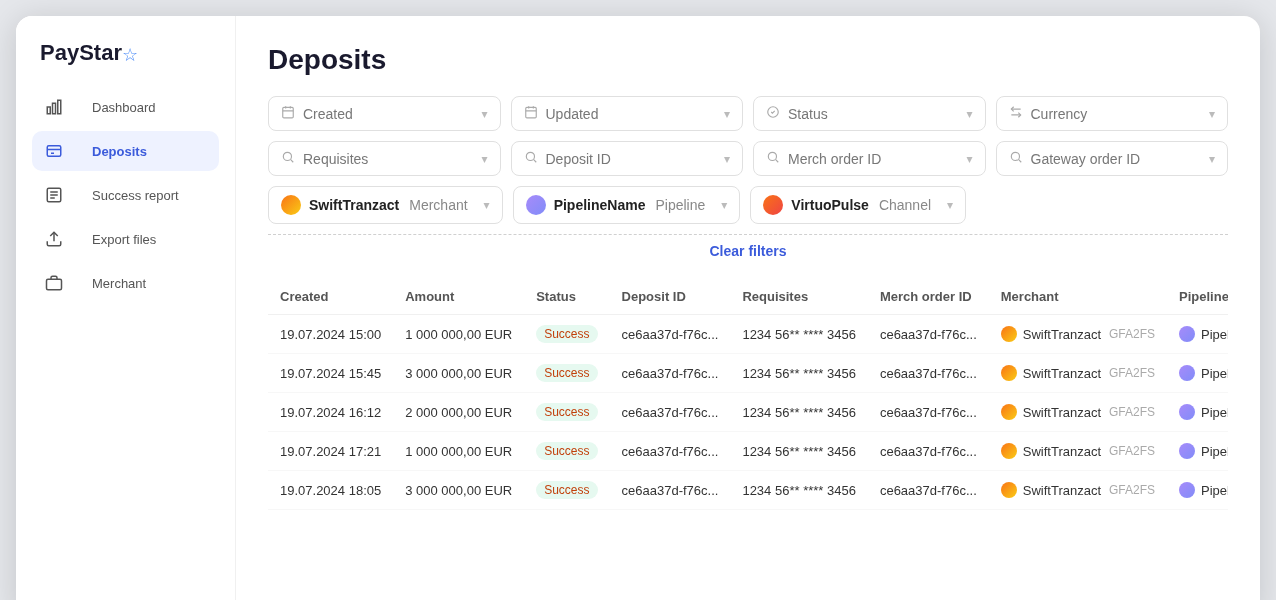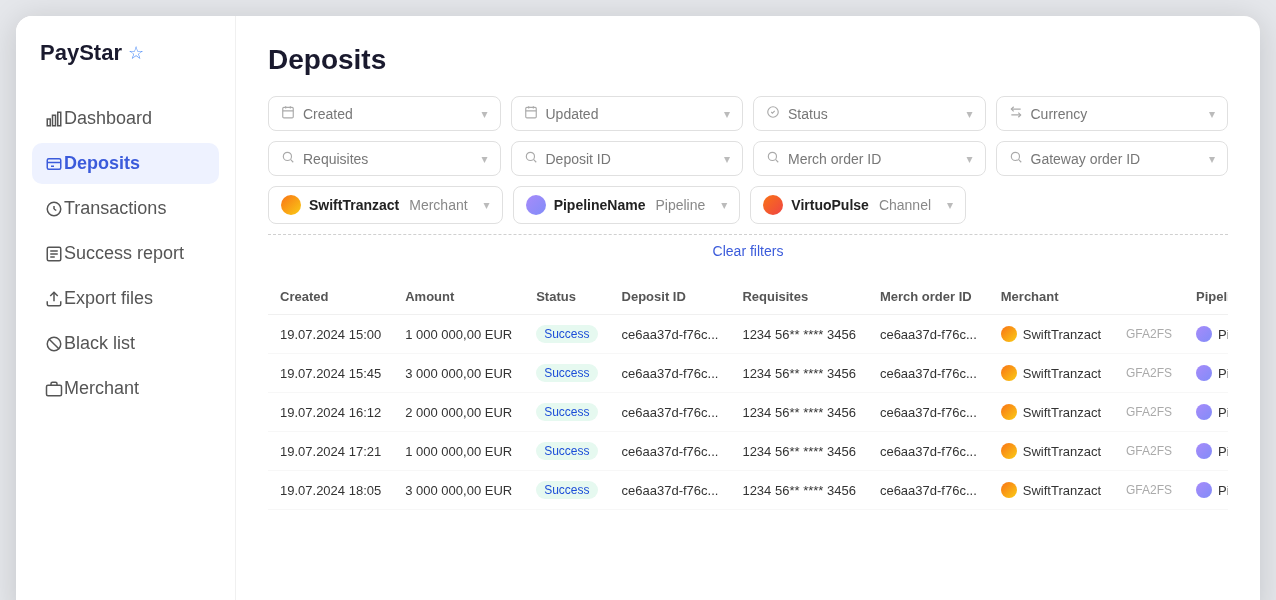--- a/index.html
+++ b/index.html
@@ -27,42 +27,41 @@
       min-width: 220px;
       background: #fff;
       border-right: 1px solid #f0f0f0;
       display: flex;
       flex-direction: column;
       padding: 24px 16px;
       gap: 4px;
     }
     .logo {
       display: flex;
-      align-items: center;
-      gap: 6px;
-      margin-bottom: 28px;
+      align-items: flex-end;
+      margin-bottom: 17px;
       padding-left: 8px;
     }
     .logo-text {
       font-size: 22px;
       font-weight: 700;
       color: #1a1a2e;
     }
     .logo-star {
       color: #4f8ef7;
       font-size: 18px;
     }
     .nav-item {
       display: flex;
       align-items: center;
-      gap: 0;
+      gap: 28px;
       padding: 10px 12px;
       border-radius: 10px;
       cursor: pointer;
-      font-size: 18px;
+      font-size: 13px;
       color: #555;
       font-weight: 400;
       transition: background 0.15s;
     }
     .nav-item.active {
       background: #eef2ff;
       color: #3b5bdb;
       font-weight: 600;
     }
     .nav-icon {
@@ -150,21 +149,21 @@
       border-top: 1.5px dashed #d0d0d0;
       display: flex;
       justify-content: center;
       padding: 8px 0 6px 0;
       margin-bottom: 4px;
     }
     .clear-filters-btn {
       font-size: 14px;
       color: #3b5bdb;
       cursor: pointer;
-      font-weight: 400;
+      font-weight: 700;
       background: none;
       border: none;
     }
     
     .table-wrap {
       flex: 1;
       overflow: auto;
     }
     table {
       width: 100%;
@@ -188,27 +187,27 @@
       color: #333;
       white-space: nowrap;
     }
     .status-badge {
       display: inline-block;
       padding: 2px 8px;
       border-radius: 12px;
       font-size: 12px;
       font-weight: 500;
     }
-    .status-success { background: #e6f9f0; color: #1d4ed8; }
+    .status-success { background: #e6f9f0; color: #c2410c; }
     .merchant-cell, .pipeline-cell {
       display: flex;
       align-items: center;
       gap: 6px;
     }
-    .sub-text { color: #aaa; font-size: 12px; margin-left: 19px; }
+    .sub-text { color: #aaa; font-size: 12px; margin-left: 2px; }
 
     
     .logo-swift {
       width: 20px; height: 20px; border-radius: 50%;
       background: linear-gradient(135deg, #f97316, #facc15);
       display: flex; align-items: center; justify-content: center;
       font-size: 8px; color: #fff; font-weight: 700;
     }
     .logo-pipeline {
       width: 20px; height: 20px; border-radius: 50%;
@@ -260,30 +259,20 @@
         <svg width="18" height="18" viewBox="0 0 24 24" fill="none" stroke="#3b5bdb" stroke-width="2">
             <rect x="3" y="5" width="18" height="14" rx="2"></rect>
             <path d="M3 10h18"></path>
             <path d="M8 15h4"></path>
           </svg>
       </span>
       <span>Deposits</span>
     </div>
 
 
-    <div class="nav-item">
-      <span class="nav-icon">
-        <svg width="18" height="18" viewBox="0 0 24 24" fill="none" stroke="currentColor" stroke-width="2">
-            <circle cx="12" cy="12" r="9"></circle>
-            <line x1="12" y1="8" x2="12" y2="12"></line>
-            <line x1="12" y1="12" x2="15" y2="14"></line>
-          </svg>
-      </span>
-      <span>Transactions</span>
-    </div>
 
     <div class="nav-item">
       <span class="nav-icon">
         <svg width="18" height="18" viewBox="0 0 24 24" fill="none" stroke="currentColor" stroke-width="2">
             <rect x="3" y="3" width="18" height="18" rx="2"></rect>
             <line x1="7" y1="8" x2="17" y2="8"></line>
             <line x1="7" y1="12" x2="17" y2="12"></line>
             <line x1="7" y1="16" x2="13" y2="16"></line>
           </svg>
       </span>
@@ -294,29 +283,20 @@
       <span class="nav-icon">
         <svg width="18" height="18" viewBox="0 0 24 24" fill="none" stroke="currentColor" stroke-width="2">
             <path d="M21 15v4a2 2 0 0 1-2 2H5a2 2 0 0 1-2-2v-4"></path>
             <polyline points="17 8 12 3 7 8"></polyline>
             <line x1="12" y1="3" x2="12" y2="15"></line>
           </svg>
       </span>
       <span>Export files</span>
     </div>
 
-    <div class="nav-item">
-      <span class="nav-icon">
-        <svg width="18" height="18" viewBox="0 0 24 24" fill="none" stroke="currentColor" stroke-width="2">
-            <circle cx="12" cy="12" r="9"></circle>
-            <line x1="4.93" y1="4.93" x2="19.07" y2="19.07"></line>
-          </svg>
-      </span>
-      <span>Black list</span>
-    </div>
 
     <div class="nav-item">
       <span class="nav-icon">
         <svg width="18" height="18" viewBox="0 0 24 24" fill="none" stroke="currentColor" stroke-width="2">
             <rect x="2" y="7" width="20" height="14" rx="2"></rect>
             <path d="M16 7V5a2 2 0 0 0-2-2h-4a2 2 0 0 0-2 2v2"></path>
           </svg>
       </span>
       <span>Merchant</span>
     </div>

